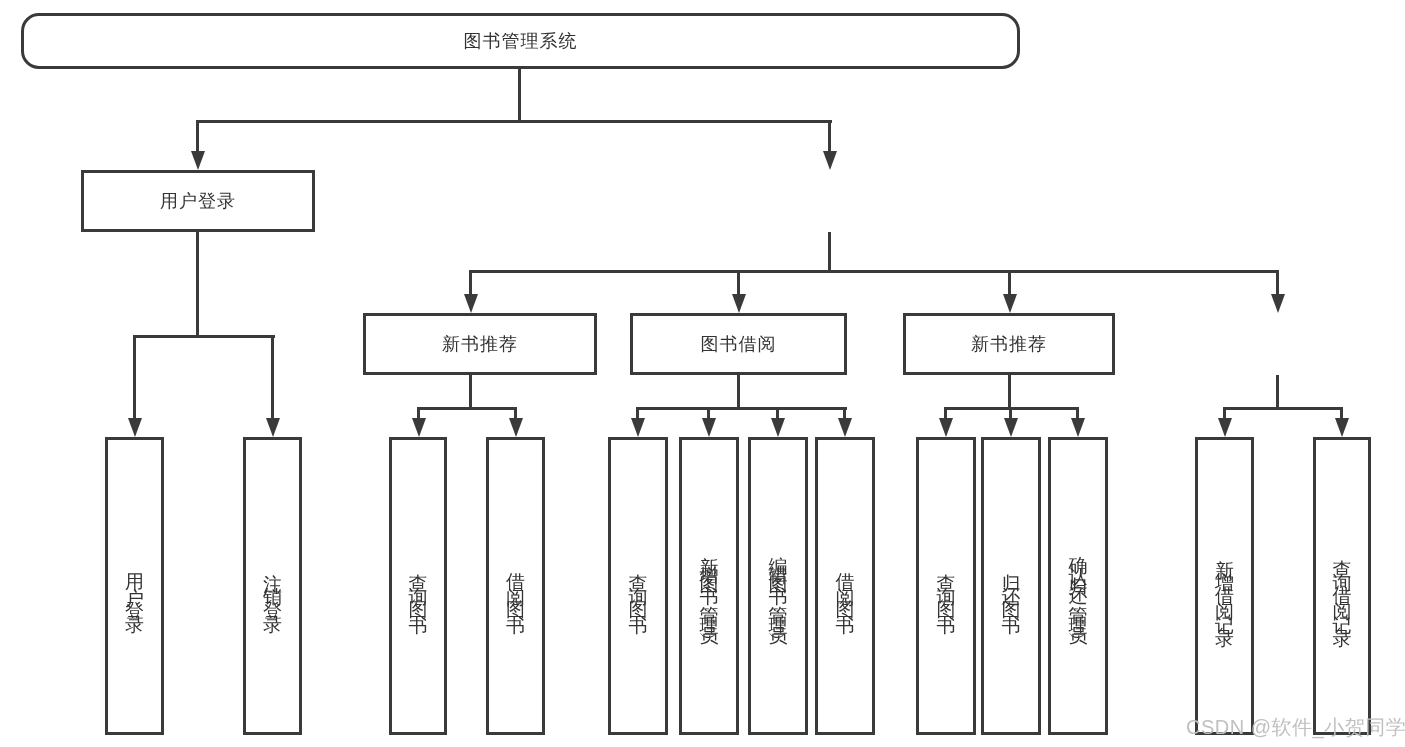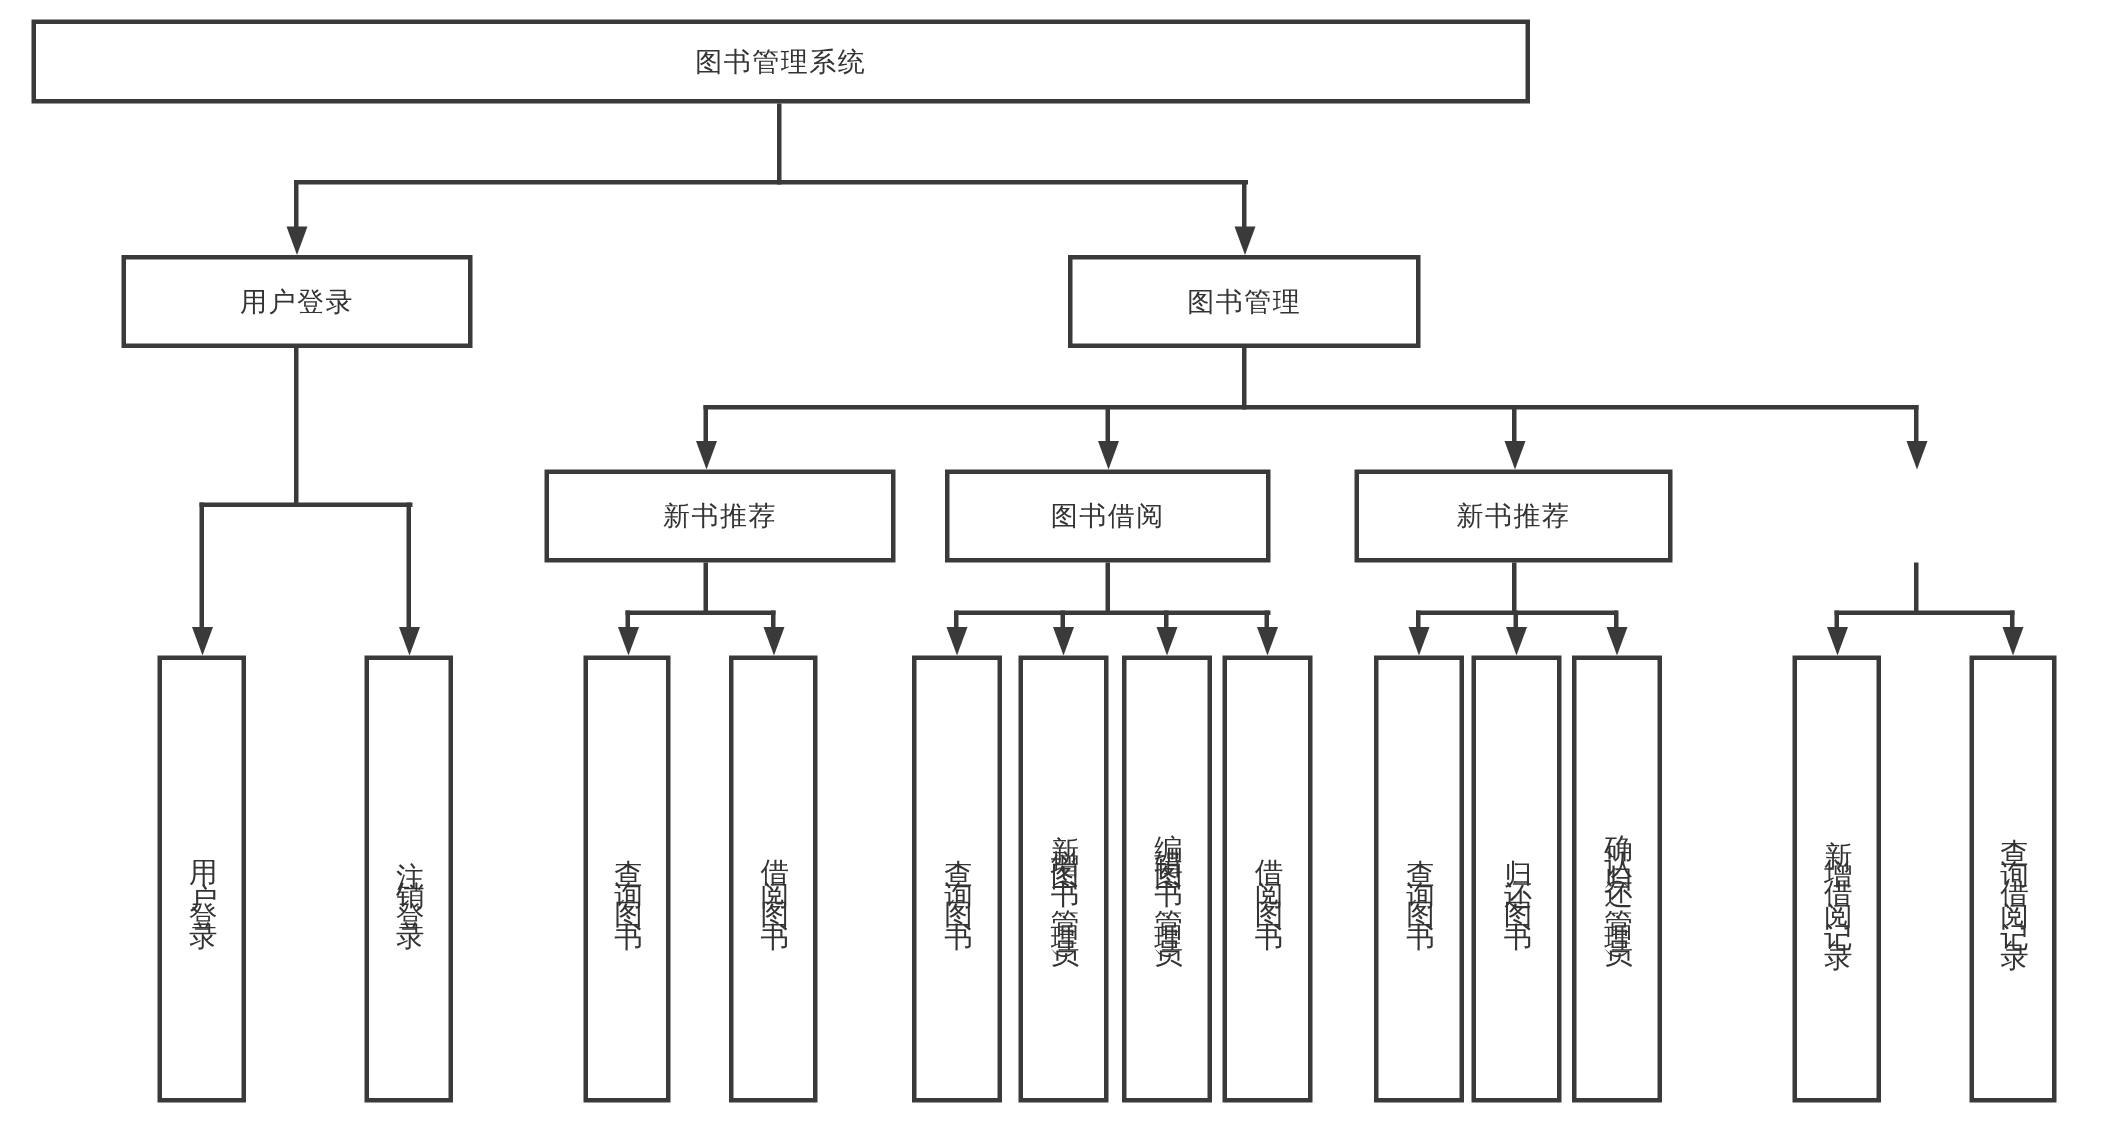--- a/index.html
+++ b/index.html
@@ -47,36 +47,33 @@
     color: #c0c0c0;
     letter-spacing: 0.5px;
     white-space: nowrap;
   }
 </style>
 </head>
 <body>
 
 <div class="stage">
 
-  <div class="node h-node" style="left:21px; top:13px; width:999px; height:56px;">
+  <div class="node h-node" style="left:21px; top:13px; width:999px; height:56px;border-radius:18px;">
     <span>图书管理系统</span>
   </div>
 
   <div class="vline" style="left:518px; top:69px; height:54px;"></div>
   <div class="hline" style="left:196px; top:120px; width:636px;"></div>
   <div class="vline" style="left:196px; top:120px; height:33px;"></div>
   <div class="arrow" style="left:191px; top:151px;"></div>
   <div class="vline" style="left:828px; top:120px; height:33px;"></div>
   <div class="arrow" style="left:823px; top:151px;"></div>
 
   <div class="node h-node" style="left:81px; top:170px; width:234px; height:62px;">
     <span>用户登录</span>
-  </div>
-  <div class="node h-node" style="left:712px; top:170px; width:235px; height:62px;">
-    <span>图书管理</span>
   </div>
 
   <div class="vline" style="left:196px; top:232px; height:106px;"></div>
   <div class="hline" style="left:133px; top:335px; width:142px;"></div>
   <div class="vline" style="left:133px; top:335px; height:84px;"></div>
   <div class="arrow" style="left:128px; top:418px;"></div>
   <div class="vline" style="left:271px; top:335px; height:84px;"></div>
   <div class="arrow" style="left:266px; top:418px;"></div>
 
   <div class="vline" style="left:828px; top:232px; height:41px;"></div>
@@ -171,14 +168,15 @@
     <span>确认归还（管理员）</span>
   </div>
 
   <div class="node v-node" style="left:1195px; top:437px; width:59px; height:298px;">
     <span>新增借阅记录</span>
   </div>
   <div class="node v-node" style="left:1313px; top:437px; width:58px; height:298px;">
     <span>查询借阅记录</span>
   </div>
 
+  <div class="watermark">CSDN @软件_小贺同学</div>
 
 </div>
 
 </body></html>

